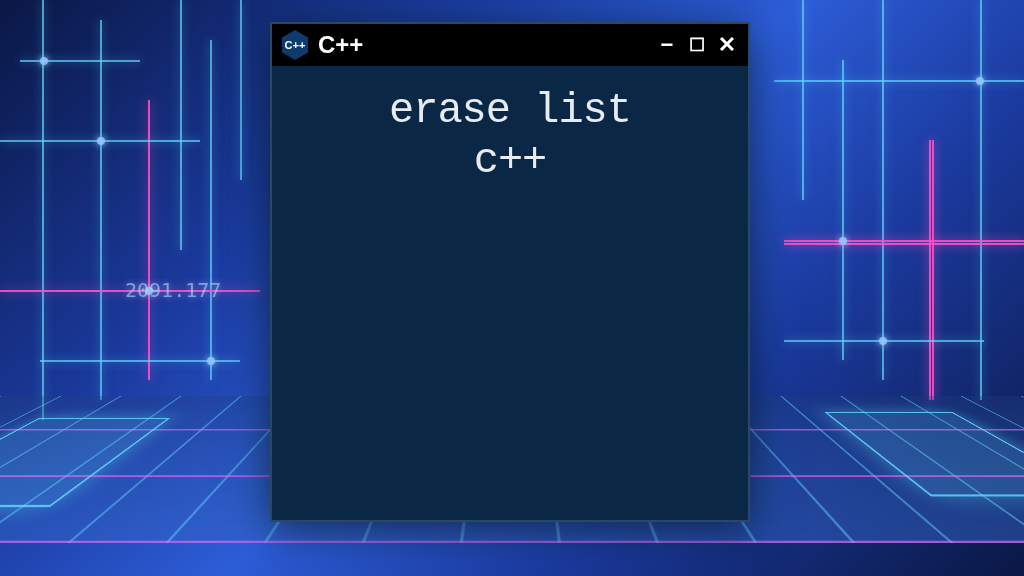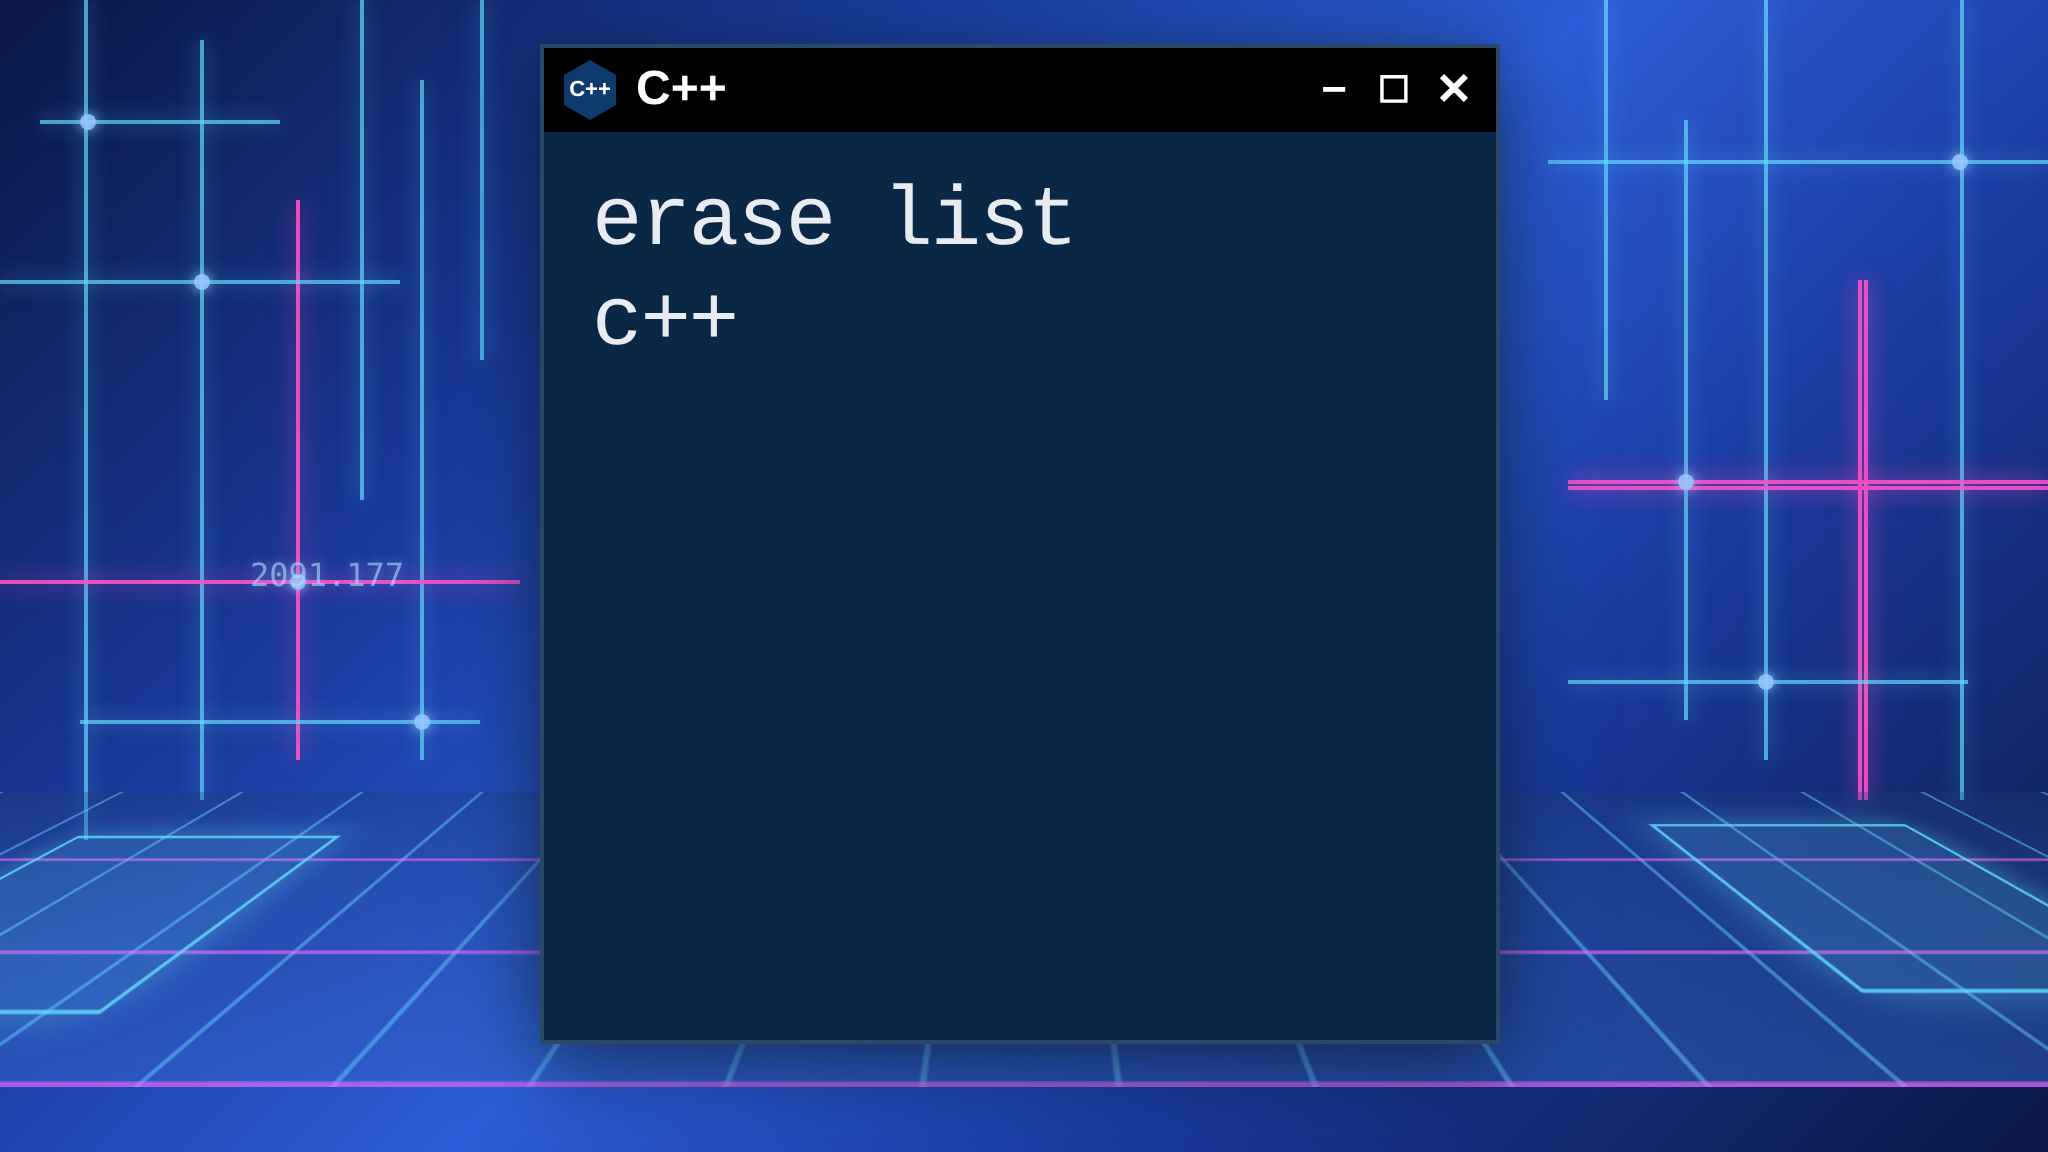--- a/index.html
+++ b/index.html
@@ -152,20 +152,21 @@
       font-weight: bold;
     }
     
     .terminal-body {
       padding: 20px 24px;
       color: #e8ecf0;
       font-size: 42px;
       line-height: 1.2;
       font-family: 'Courier New', Consolas, monospace;
       letter-spacing: -1px;
+      text-align: center;
     }
   </style>
 </head>
 <body>
 
 <div class="bg-circuit">
 
   <div class="circuit-line cl-v circuit-cyan" style="left:42px;top:0;height:420px"></div>
   <div class="circuit-line cl-v circuit-cyan" style="left:100px;top:20px;height:380px"></div>
   <div class="circuit-line cl-v circuit-pink" style="left:148px;top:100px;height:280px"></div>
@@ -190,21 +191,21 @@
   <div class="circuit-line cl-h circuit-cyan" style="right:40px;top:340px;width:200px"></div>
 
   <div class="circuit-node" style="left:40px;top:57px"></div>
   <div class="circuit-node" style="left:97px;top:137px"></div>
   <div class="circuit-node" style="left:145px;top:287px"></div>
   <div class="circuit-node" style="left:207px;top:357px"></div>
   <div class="circuit-node" style="right:40px;top:77px"></div>
   <div class="circuit-node" style="right:137px;top:337px"></div>
   <div class="circuit-node" style="right:177px;top:237px"></div>
 
-  <div class="bg-text" style="left:125px;top:278px;font-size:16px">2091.177</div>
+  <div class="bg-text" style="left:125px;top:278px;font-size:20px">2091.177</div>
 
   <div class="floor">
     <div class="floor-grid"></div>
     <div class="floor-tile" style="left:80px;top:40px;width:120px;height:110px"></div>
     <div class="floor-tile" style="right:100px;top:30px;width:120px;height:110px"></div>
   </div>
 </div>
 
 <div class="terminal">
   <div class="titlebar">

